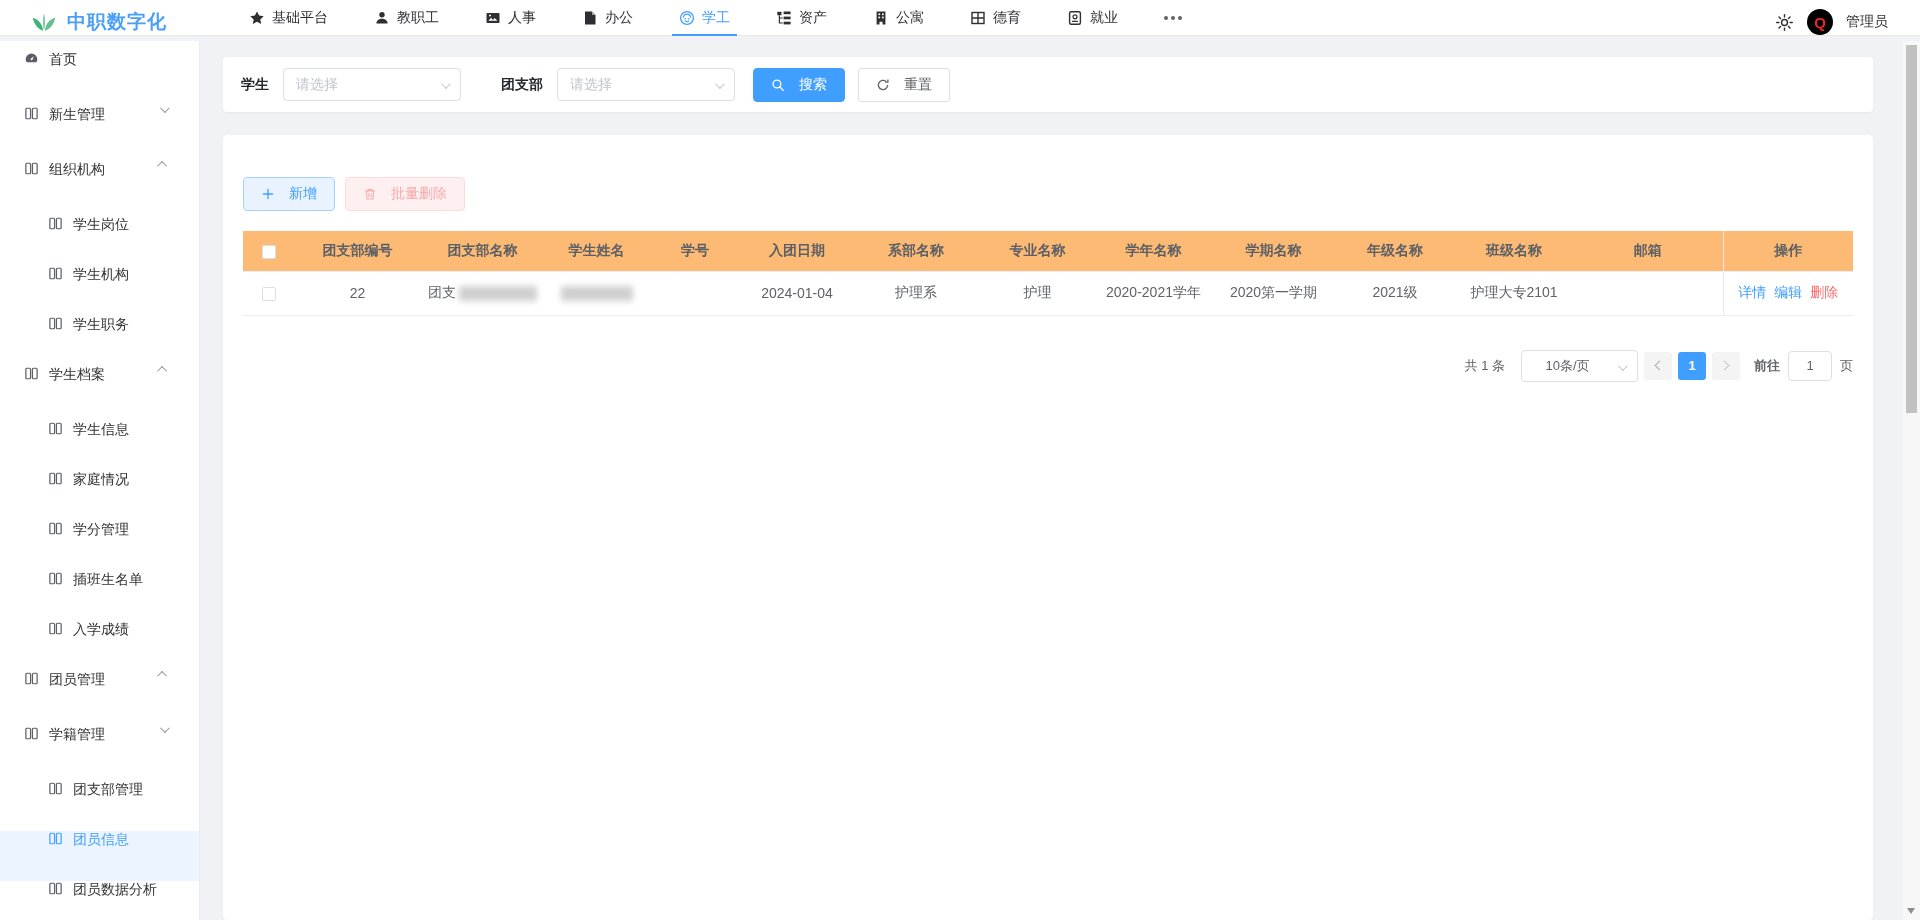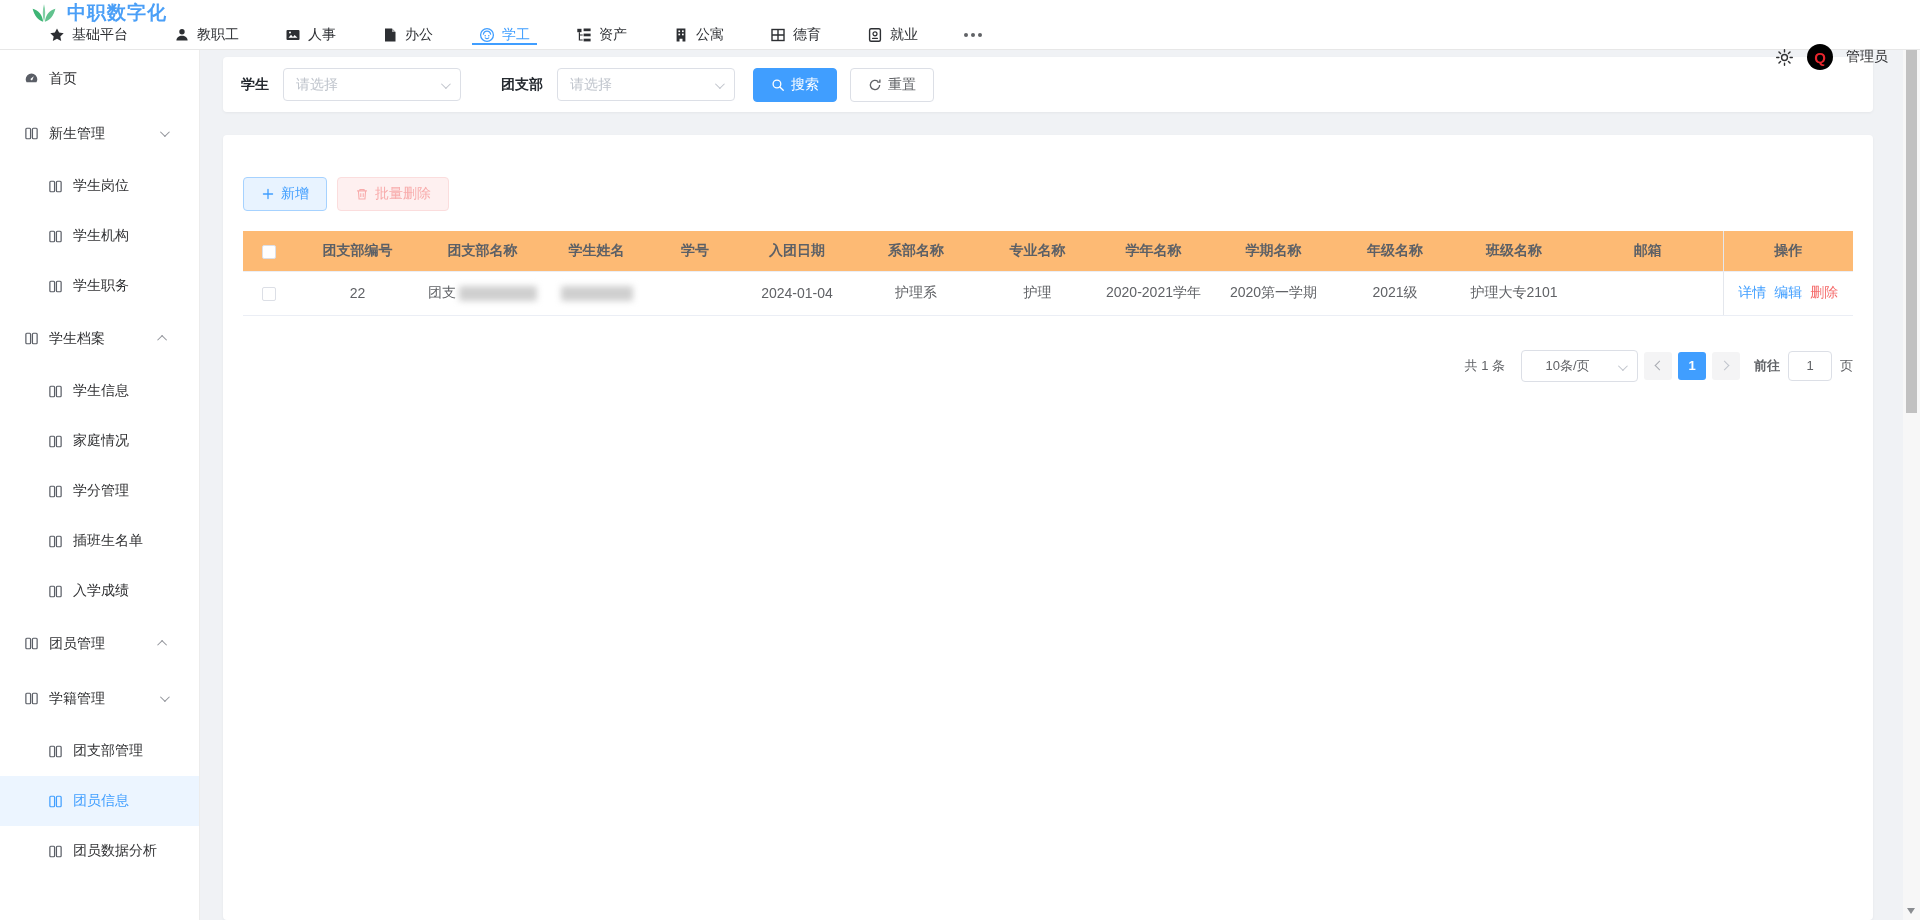--- a/index.html
+++ b/index.html
@@ -1,21 +1,21 @@
 <!DOCTYPE html>
 <html><head>
 <meta charset="utf-8">
 <style>
   * { margin:0; padding:0; box-sizing:border-box; }
   html,body { width:1920px; height:920px; overflow:hidden; background:#f0f2f5;
     font-family:"Liberation Sans", sans-serif; font-size:14px; color:#303133; }
 
   
-  .topbar { position:absolute; top:0; left:0; right:0; height:50px; background:#fff;
-    border-bottom:1px solid #e7e7e7; display:flex; align-items:flex-start; z-index:20;flex-direction:column; }
+  .topbar { position:absolute; top:0; left:0; right:0; height:36px; background:#fff;
+    border-bottom:1px solid #e7e7e7; display:flex; align-items:flex-end; z-index:20; }
   .logo { display:flex; align-items:center; gap:9px; width:200px; padding-left:30px; flex:none; }
   .logo svg { width:28px; height:22px; }
   .logo-text { color:#4a9ff7; font-size:19px; font-weight:bold; letter-spacing:1px; white-space:nowrap; }
   .topnav { display:flex; align-items:stretch; height:100%; margin-left:26px; }
   .nav-item { display:flex; align-items:center; gap:7px; padding:0 23px; cursor:pointer;
     color:#2d2f33; position:relative; white-space:nowrap; }
   .nav-item svg { width:16px; height:16px; display:block; }
   .nav-item.active { color:#409eff; }
   .nav-item.active::after { content:""; position:absolute; left:16px; right:16px; bottom:-1px;
     height:2px; background:#409eff; }
@@ -23,21 +23,21 @@
   .dots i { width:4px; height:4px; border-radius:50%; background:#606266; }
   .top-right { margin-left:auto; display:flex; align-items:center; gap:13px; padding-right:32px; }
   .gear svg { width:19px; height:19px; color:#303133; display:block; }
   .avatar { width:26px; height:26px; border-radius:50%; background:#000; color:#e8262d;
     display:flex; align-items:center; justify-content:center; font-weight:bold; font-size:15px; }
   .admin-name { color:#303133; }
 
   
   .sidebar { position:absolute; top:41px; left:0; width:200px; bottom:0; background:#fff;
     border-right:1px solid #ececec; padding-top:10px; overflow:hidden; }
-  .side-item { display:flex; align-items:center; height:55px; padding:0 32px 0 24px;
+  .side-item { display:flex; height:55px; padding:0 32px 0 24px;
     cursor:pointer; color:#303133; }
   .side-item.sub { height:50px; padding-left:48px; }
   .side-item .sicon { display:flex; margin-right:10px; color:#5a5e66; }
   .side-item .sicon svg { width:15px; height:15px; }
   .side-item .slabel { flex:1; white-space:nowrap; }
   .side-item.active { background:#ecf5ff; color:#409eff; }
   .side-item.active .sicon { color:#409eff; }
   .chev { display:inline-block; width:7px; height:7px; border-right:1.5px solid #909399;
     border-bottom:1.5px solid #909399; }
   .chev.down { transform:rotate(45deg) translateY(-2px); }
@@ -48,21 +48,21 @@
     padding:16px 22px 0 23px; display:flex; flex-direction:column; }
   .card { background:#fff; border-radius:4px; box-shadow:0 1px 3px rgba(0,0,0,.05); }
 
   .search-card { height:55px; display:flex; align-items:center; padding:0 18px; flex:none; }
   .f-label { font-weight:bold; color:#24292f; margin-right:14px; white-space:nowrap; }
   .f-label.second { margin-left:40px; }
   .select { position:relative; width:178px; height:33px; border:1px solid #dcdfe6; border-radius:4px;
     background:#fff; display:flex; align-items:center; padding:0 28px 0 12px; cursor:pointer; }
   .select .ph { color:#bfc4cc; overflow:hidden; white-space:nowrap; }
   .select .chev { position:absolute; right:12px; top:13px; border-color:#c0c4cc; }
-  .btn { display:inline-flex; align-items:center; gap:6px; height:33px; padding:16px 17px;
+  .btn { display:inline-flex; align-items:center; gap:14px; height:33px; padding:16px 17px;
     border-radius:4px; border:1px solid transparent; cursor:pointer; font-size:14px;
     font-family:inherit; white-space:nowrap; }
   .btn svg { width:14px; height:14px; display:block; }
   .btn.primary { background:#409eff; border-color:#409eff; color:#fff; margin-left:18px; }
   .btn.plain { background:#fff; border-color:#dcdfe6; color:#606266; margin-left:13px; }
 
   .table-card { flex:1; margin-top:23px; padding:20px 20px 0; overflow:hidden; }
   .toolbar { margin-top:22px; margin-bottom:20px; display:flex; }
   .btn.add { height:30px; background:#e8f3ff; border-color:#a6d2ff; color:#409eff; }
   .btn.batch-del { height:30px; background:#fef0f0; border-color:#fbdddd; color:#f8abab;
@@ -235,20 +235,30 @@
     <span class="sicon">
         <svg viewBox="0 0 16 16" fill="none" stroke="currentColor" stroke-width="1.3">
           <rect x="2" y="2.4" width="5" height="11.2" rx="1"></rect>
           <rect x="9" y="2.4" width="5" height="11.2" rx="1"></rect>
         </svg>
       </span>
     <span class="slabel">新生管理</span>
     <i class="chev down"></i>
   </div>
 
+  <div class="side-item group">
+    <span class="sicon">
+        <svg viewBox="0 0 16 16" fill="none" stroke="currentColor" stroke-width="1.3">
+          <rect x="2" y="2.4" width="5" height="11.2" rx="1"></rect>
+          <rect x="9" y="2.4" width="5" height="11.2" rx="1"></rect>
+        </svg>
+      </span>
+    <span class="slabel">组织机构</span>
+    <i class="chev up"></i>
+  </div>
 
   <div class="side-item sub">
     <span class="sicon">
         <svg viewBox="0 0 16 16" fill="none" stroke="currentColor" stroke-width="1.3">
           <rect x="2" y="2.4" width="5" height="11.2" rx="1"></rect>
           <rect x="9" y="2.4" width="5" height="11.2" rx="1"></rect>
         </svg>
       </span>
     <span class="slabel">学生岗位</span>
   </div>

